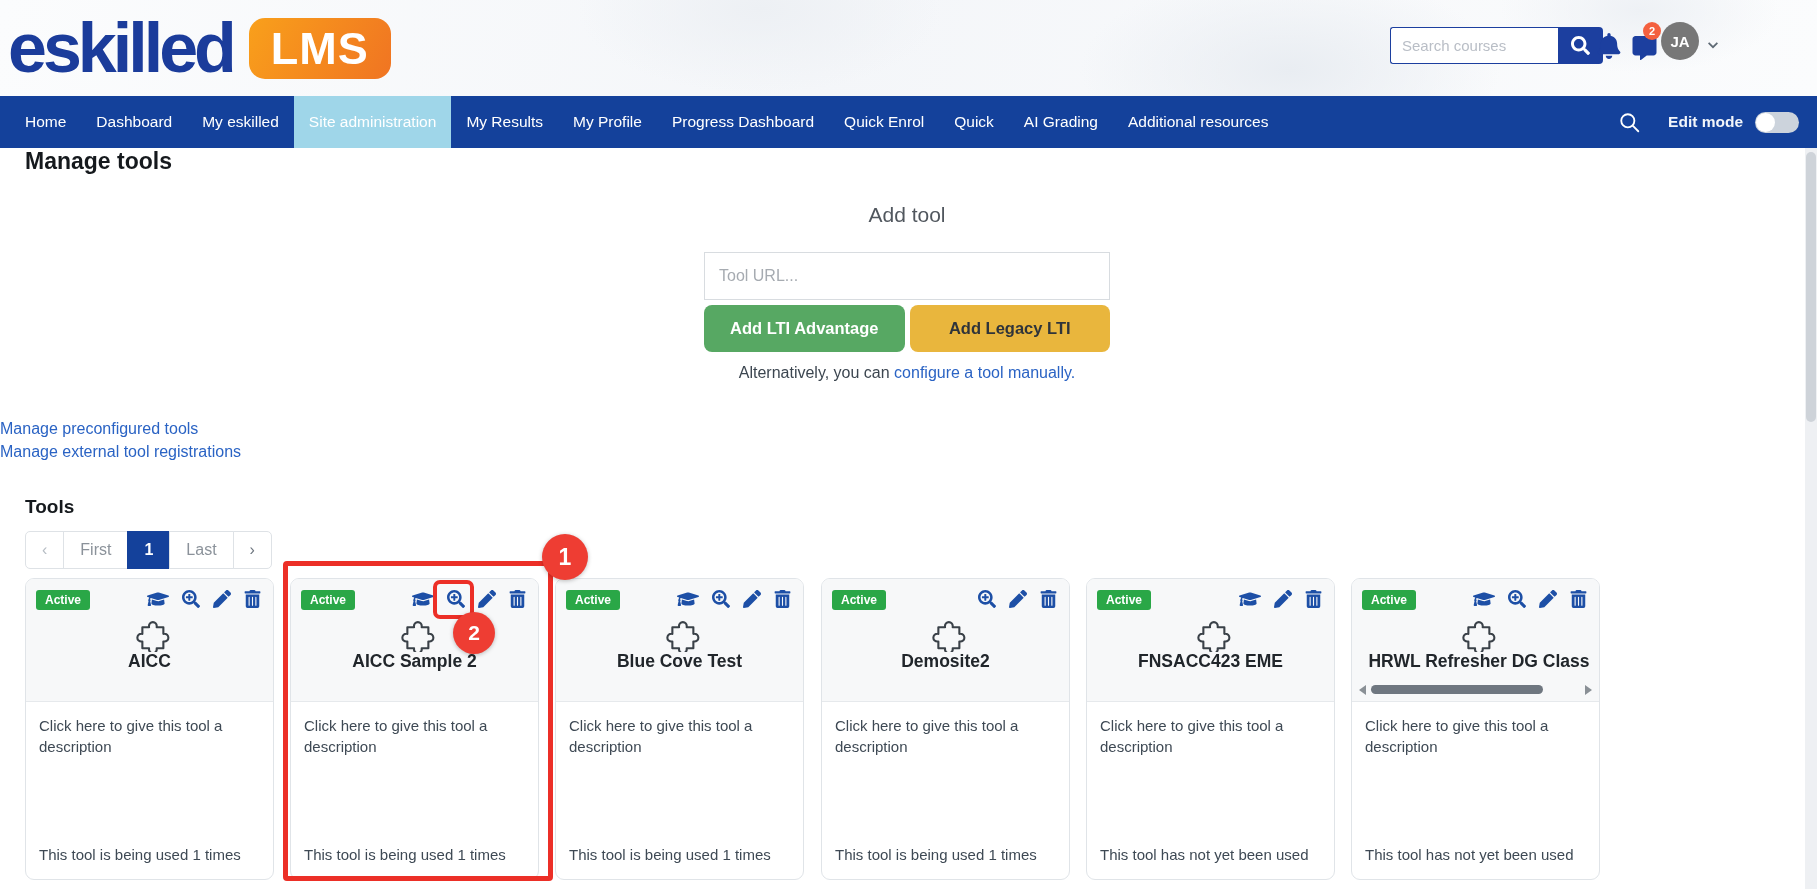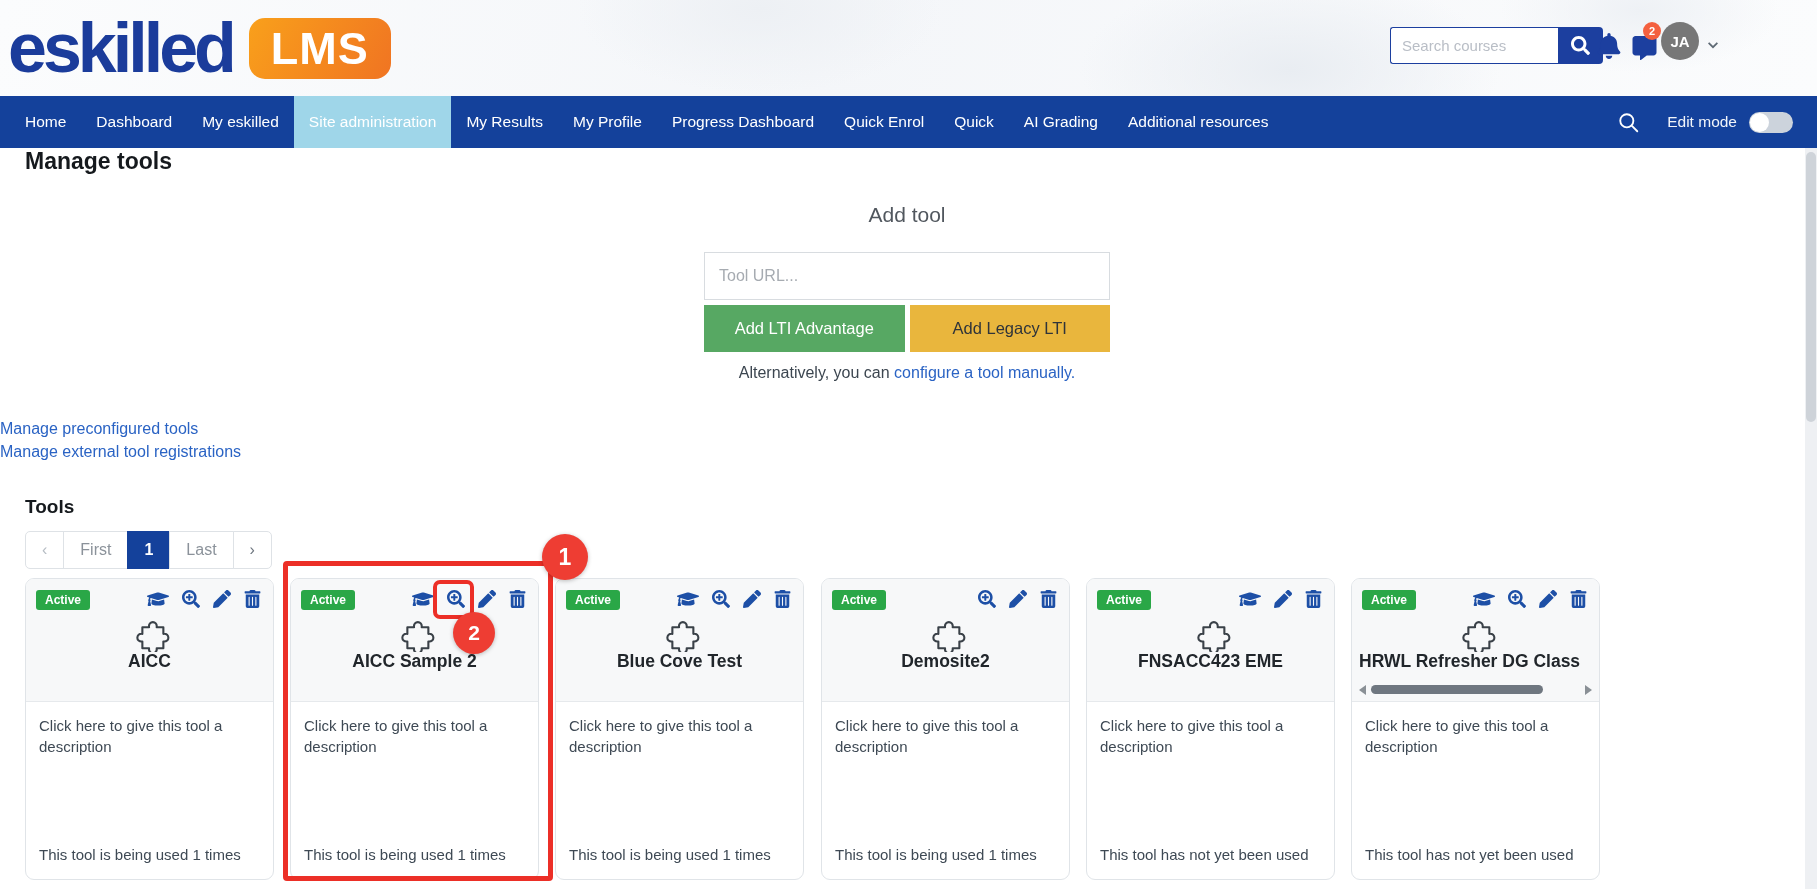--- a/index.html
+++ b/index.html
@@ -27,36 +27,36 @@
   .num-badge{position:absolute;left:1643px;top:22px;width:18px;height:18px;border-radius:50%;
     background:#f4603f;color:#fff;font-size:11px;font-weight:bold;display:flex;align-items:center;justify-content:center;z-index:2;}
   .avatar{position:absolute;left:1661px;top:22px;width:38px;height:38px;border-radius:50%;
     background:#777;color:#fff;font-size:15px;font-weight:bold;display:flex;align-items:center;justify-content:center;}
   .chev-down{position:absolute;left:1706px;top:38px;color:#5f6a75;}
 
   
   .nav{position:absolute;left:0;top:96px;width:1817px;height:52px;background:#14419b;display:flex;align-items:stretch;padding-left:10px;box-sizing:border-box;}
   .nav-item{color:#fff;font-size:15.5px;padding:0 15px;line-height:52px;white-space:nowrap;cursor:pointer;}
   .nav-item.active{background:#9fd6e9;}
-  .nav-right{margin-left:auto;display:flex;align-items:center;gap:28px;padding-right:24px;}
+  .nav-right{margin-left:auto;display:flex;align-items:center;gap:28px;padding-right:18px;font-weight:bold;}
   .nav-search{color:#fff;display:flex;align-items:center;cursor:pointer;}
   .edit-wrap{display:flex;align-items:center;gap:12px;}
   .edit-label{color:#f2f5fa;font-size:15.5px;}
   .toggle{width:44px;height:21px;border-radius:11px;background:#ccd3dc;position:relative;cursor:pointer;}
   .toggle .knob{position:absolute;left:1px;top:1px;width:19px;height:19px;border-radius:50%;background:#fff;}
 
   
   .page-title{position:absolute;left:25px;top:148px;font-size:23px;font-weight:bold;color:#15191d;}
   .add-tool{position:absolute;left:704px;top:203px;width:406px;}
   .add-heading{text-align:center;font-size:21px;color:#51575e;margin-bottom:25px;}
   .url-input{width:100%;height:48px;box-sizing:border-box;border:1px solid #d8dce0;border-radius:0;
     padding:0 14px;font-size:16px;color:#333;outline:none;font-family:"Liberation Sans",sans-serif;}
   .url-input::placeholder{color:#a6abb1;}
   .btn-row{display:flex;gap:5px;margin-top:5px;}
-  .btn{flex:1;height:47px;border:none;border-radius:0;font-size:16.5px;font-weight:normal;cursor:pointer;font-family:"Liberation Sans",sans-serif;}
+  .btn{flex:1;height:47px;border:none;border-radius:8px;font-size:16.5px;font-weight:bold;cursor:pointer;font-family:"Liberation Sans",sans-serif;}
   .btn-green{background:#57a863;color:#fff;}
   .btn-yellow{background:#e9b63d;color:#2f343a;}
   .alt-line{margin-top:12px;text-align:center;font-size:16px;color:#3c4650;white-space:nowrap;}
   .link{color:#2a63c4;cursor:pointer;}
   .manage-links{position:absolute;left:0;top:417px;width:1817px;font-size:16px;line-height:23px;}
   .manage-links div{cursor:pointer;}
 
   .tools-heading{position:absolute;left:25px;top:496px;font-size:19px;font-weight:bold;color:#15191d;}
   .pagination{position:absolute;left:25px;top:531px;height:38px;display:flex;}
   .page-cell{box-sizing:border-box;border:1px solid #dee2e6;background:#fff;display:flex;align-items:center;justify-content:center;
@@ -69,21 +69,21 @@
   .card{position:absolute;top:578px;width:249px;height:302px;box-sizing:border-box;background:#fff;
     border:1px solid #e0e4e8;border-radius:9px;}
   .card-head{position:absolute;left:0;top:0;right:0;height:122px;background:#f7f8f9;border-radius:8px 8px 0 0;border-bottom:1px solid #e6e9ec;}
   .badge-active{position:absolute;left:10px;top:11px;background:#2aa747;color:#fff;font-size:12px;font-weight:bold;
     padding:4px 9px;border-radius:3px;line-height:1;}
   .card-icons{position:absolute;right:12px;top:11px;display:flex;gap:13px;color:#1d4fa6;align-items:center;}
   .card-icons span{display:flex;cursor:pointer;}
   .puzzle-wrap{position:absolute;left:0;right:0;top:31px;display:flex;justify-content:center;color:#3a4148;}
   .tool-title{position:absolute;left:0;right:0;top:72px;text-align:center;font-size:17.5px;font-weight:bold;color:#21262b;
     white-space:nowrap;overflow:hidden;}
-  .tool-title.left{text-align:left;padding-left:7px;}
+  .tool-title.left{text-align:center;padding-left:7px;}
   .hscroll{position:absolute;left:7px;right:7px;bottom:5px;height:13px;display:none;align-items:center;}
   .tri-l{width:0;height:0;border-top:5px solid transparent;border-bottom:5px solid transparent;border-right:7px solid #8a9096;}
   .tri-r{width:0;height:0;border-top:5px solid transparent;border-bottom:5px solid transparent;border-left:7px solid #8a9096;margin-left:auto;}
   .hthumb{width:74%;height:9px;background:#6f7780;border-radius:5px;margin-left:5px;cursor:pointer;}
   .tool-desc{position:absolute;left:13px;right:11px;top:136px;font-size:15px;color:#3e4954;line-height:1.42;cursor:pointer;}
   .tool-usage{position:absolute;left:13px;right:4px;bottom:16px;font-size:15px;color:#3e4954;white-space:nowrap;}
 
   
   .ann-rect{position:absolute;left:283px;top:561px;width:270px;height:320px;border:5px solid #ec2f27;border-radius:4px;z-index:6;pointer-events:none;box-sizing:border-box;}
   .ann-box{position:absolute;left:433px;top:580px;width:41px;height:39px;border:4px solid #ec2f27;border-radius:7px;z-index:7;pointer-events:none;box-sizing:border-box;}

